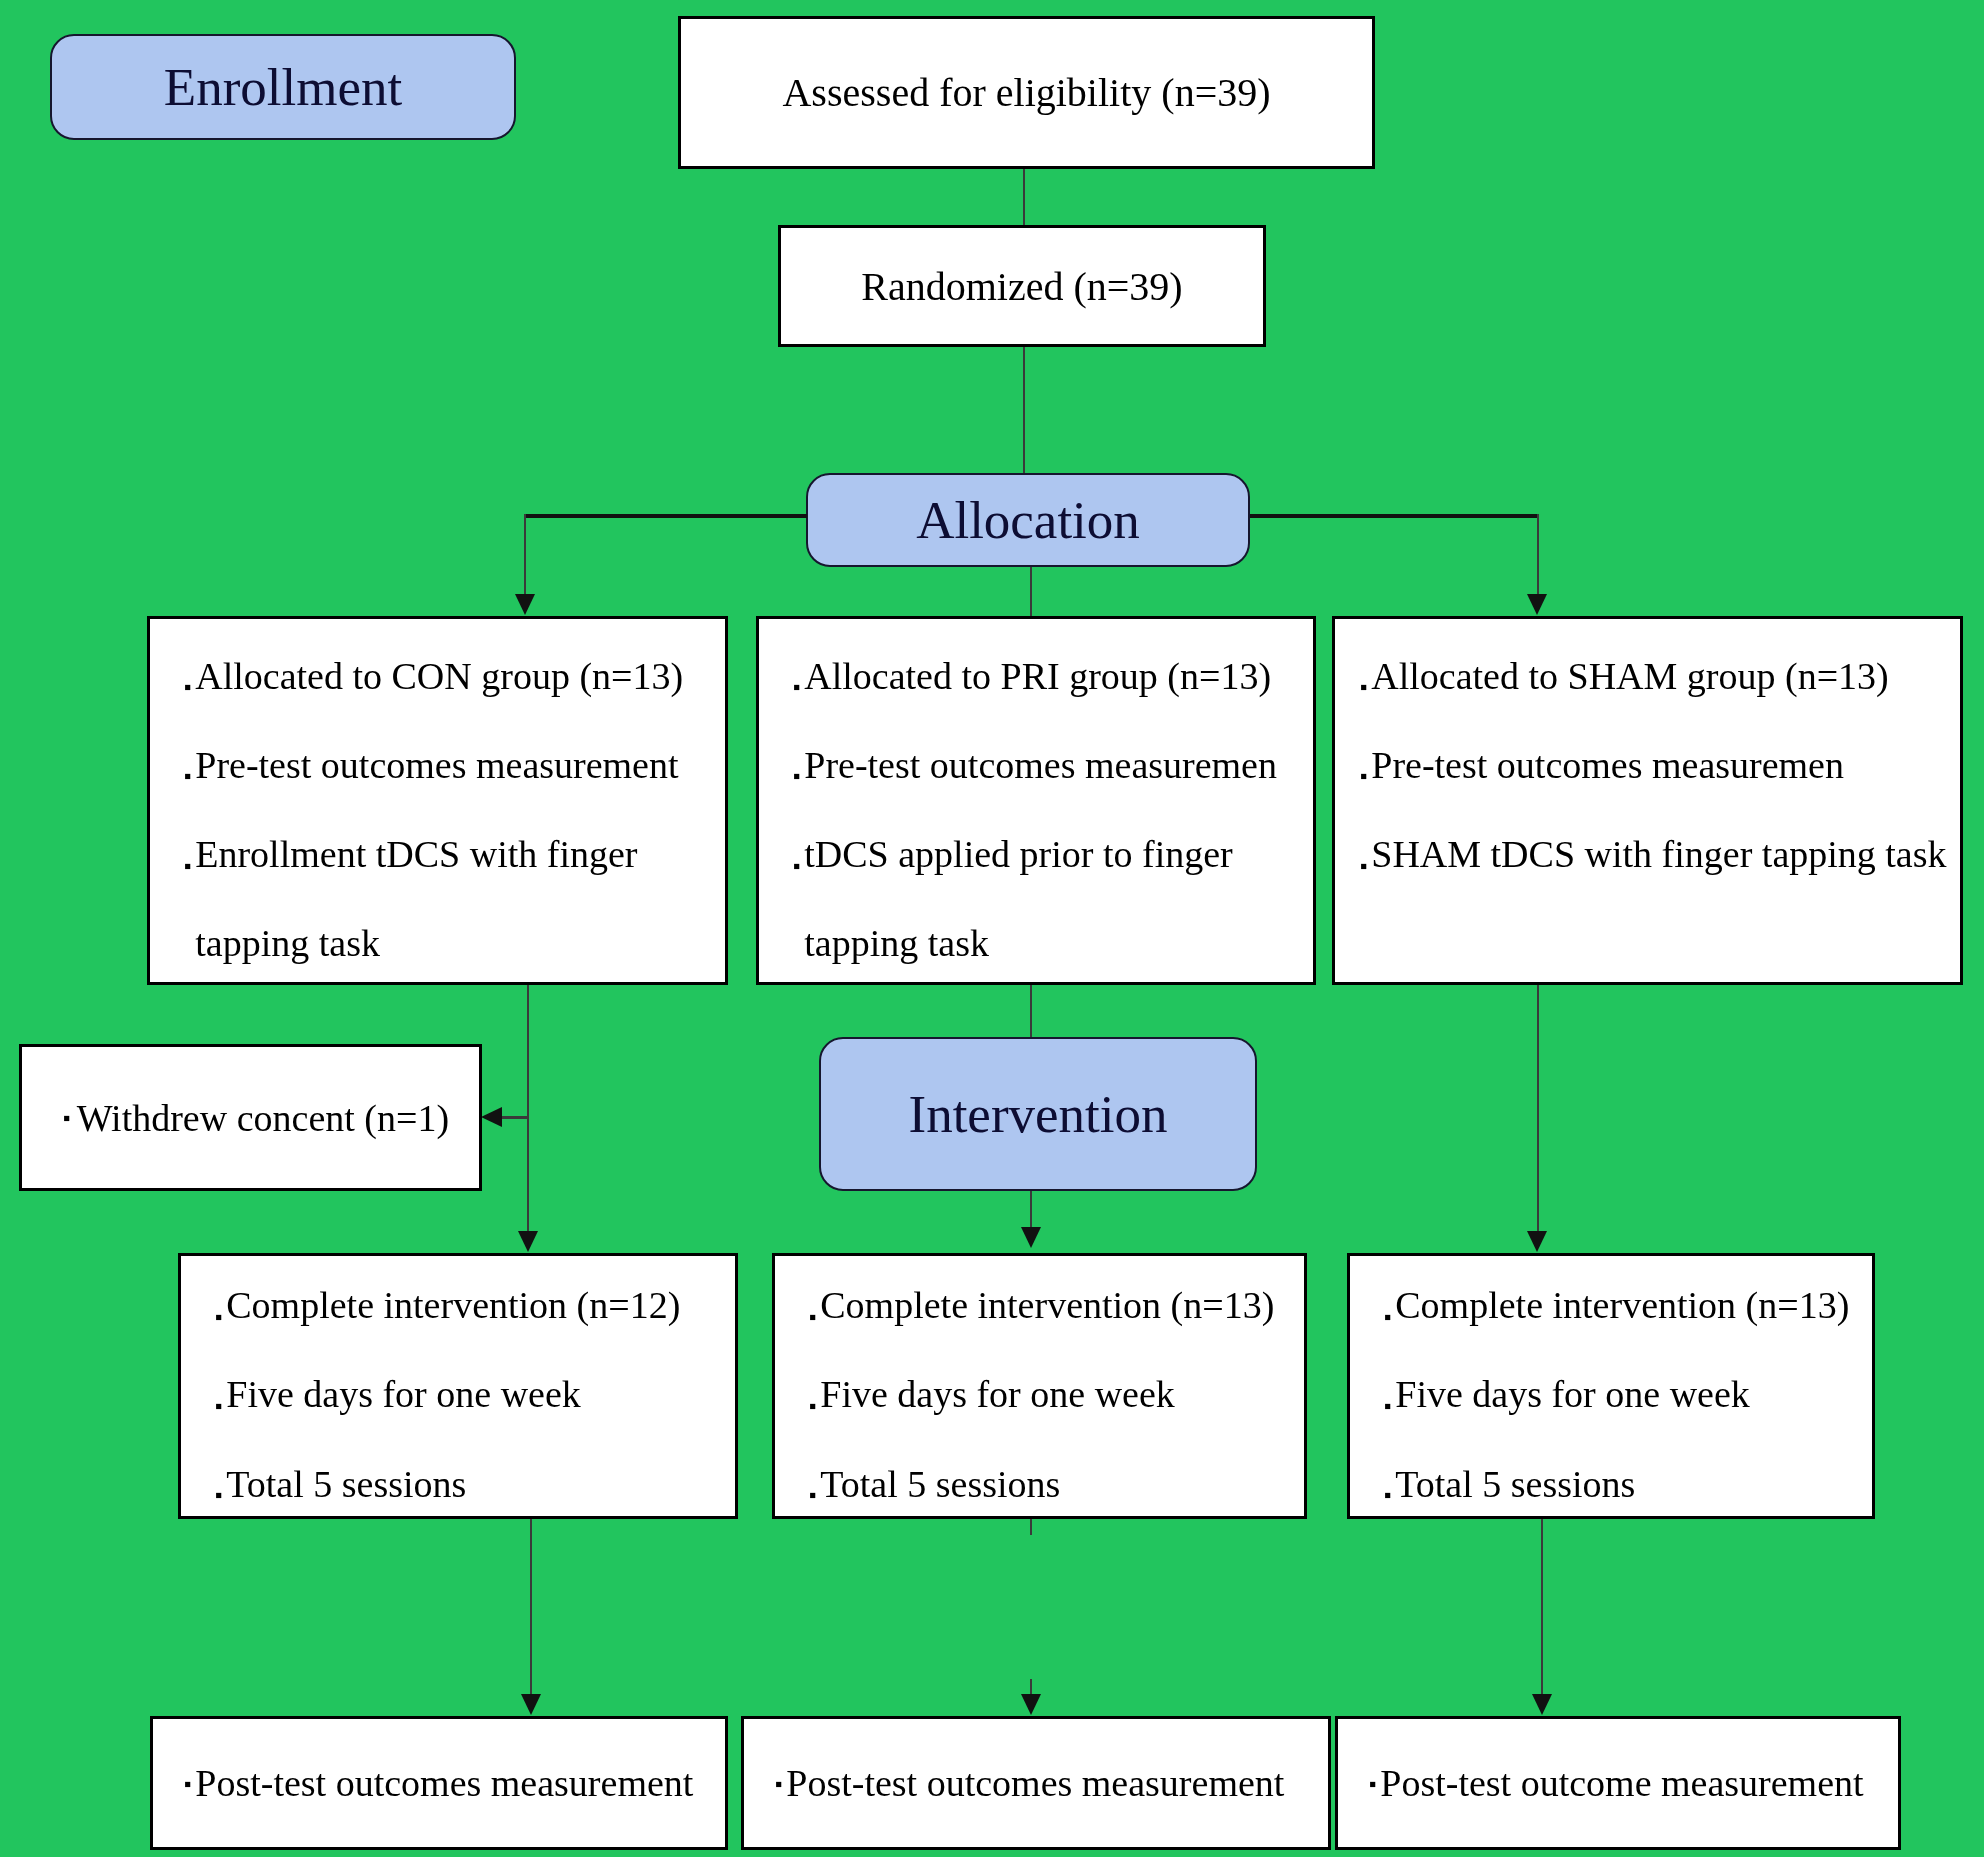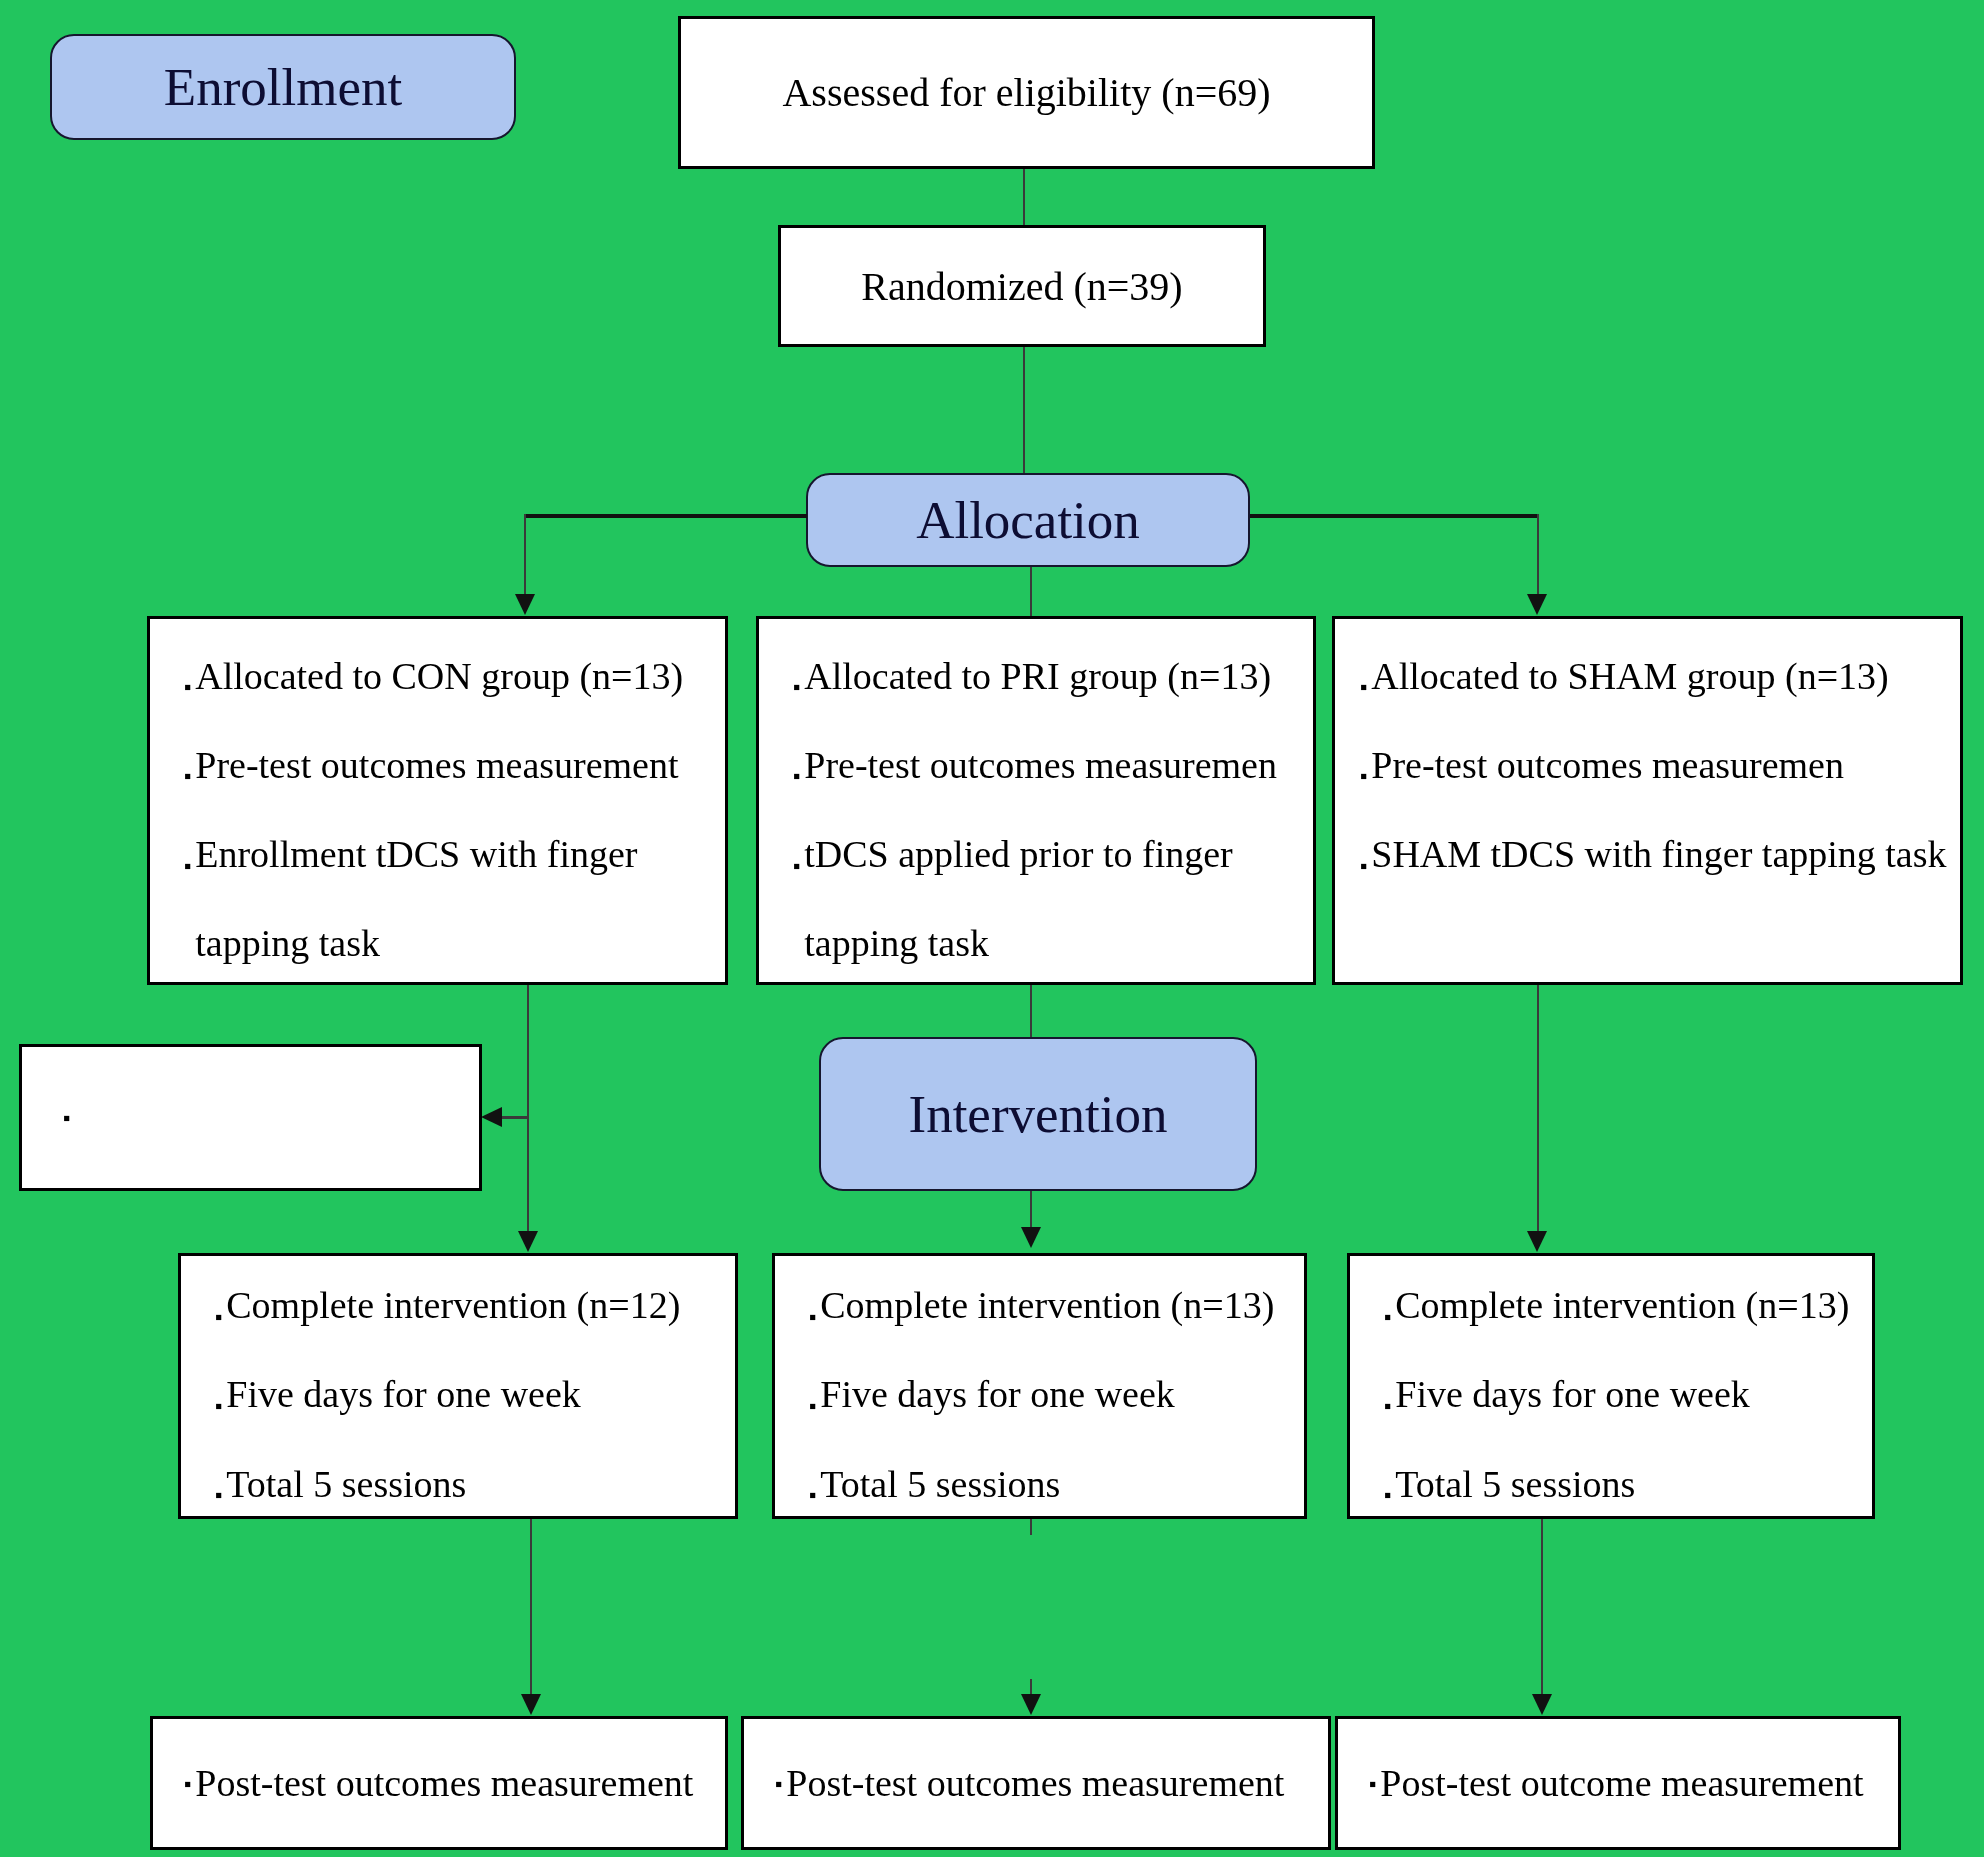--- a/index.html
+++ b/index.html
@@ -70,21 +70,21 @@
 </head>
 <body>
 
 <div class="canvas">
 
   <div class="stage" style="left:50px;top:34px;width:466px;height:106px;">
     <span>Enrollment</span>
   </div>
 
   <div class="wbox center hdr" style="left:678px;top:15.6px;width:697px;height:153px;">
-    <span>Assessed for eligibility (n=69)</span>
+    <span>Assessed for eligibility (n=39)</span>
   </div>
 
   <div class="vl" style="left:1023px;top:169px;height:56px;"></div>
 
   <div class="wbox center hdr" style="left:778px;top:225px;width:488px;height:122px;">
     <span>Randomized (n=39)</span>
   </div>
 
   <div class="vl" style="left:1023px;top:347px;height:126px;"></div>
 
@@ -147,20 +147,21 @@
     </div>
   </div>
 
   <div class="vl" style="left:527px;top:985px;height:250px;"></div>
   <div class="arrow-down" style="left:518px;top:1231px;"></div>
   <div class="hlthin" style="left:500px;top:1116px;width:29px;"></div>
   <div class="arrow-left" style="left:481px;top:1107px;"></div>
 
   <div class="wbox single" style="left:19px;top:1044px;width:463px;height:147px;padding-left:41px;">
     <span class="bullet" style="transform:none;margin-right:6.3px;">▪</span>
+    <span style="font-size:38px;" class="nw">Withdrew concent (n=1)</span>
   </div>
 
   <div class="vl" style="left:1030px;top:985px;height:52px;"></div>
   <div class="stage" style="left:819px;top:1037px;width:438px;height:154px;">
     <span>Intervention</span>
   </div>
   <div class="vl" style="left:1030px;top:1191px;height:38px;"></div>
   <div class="arrow-down" style="left:1021px;top:1227px;"></div>
 
   <div class="vl" style="left:1537px;top:985px;height:250px;"></div>

